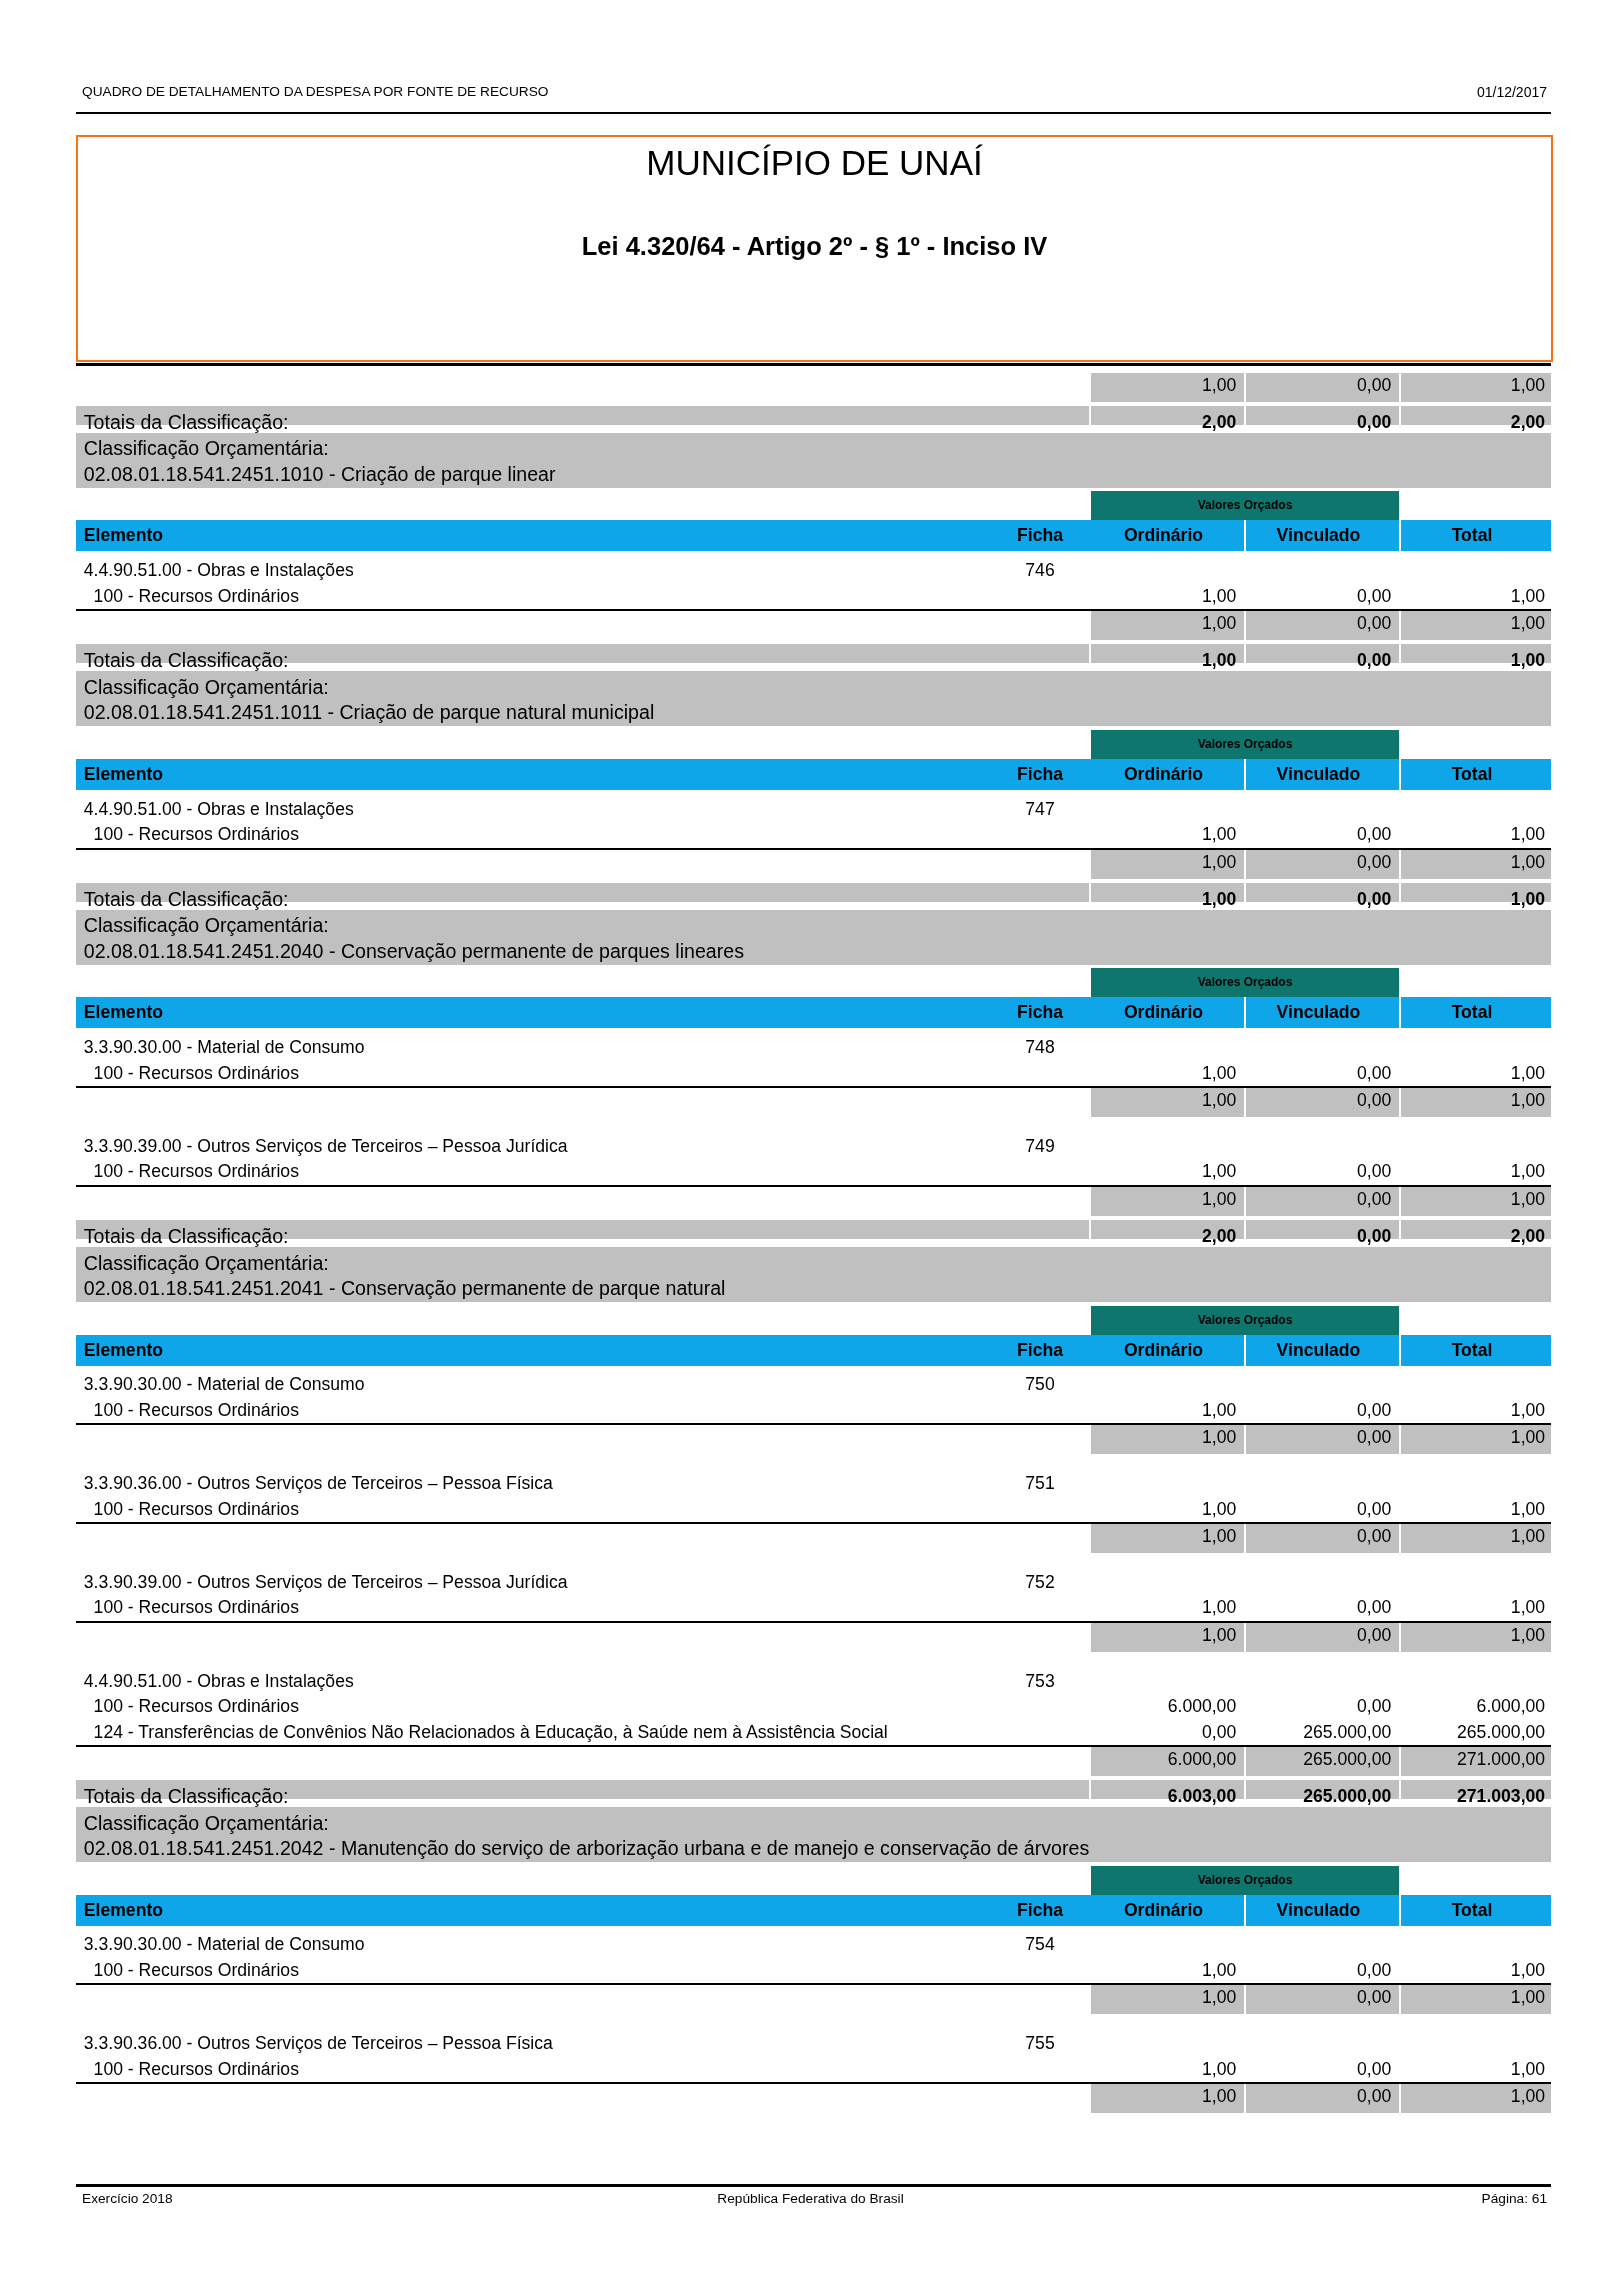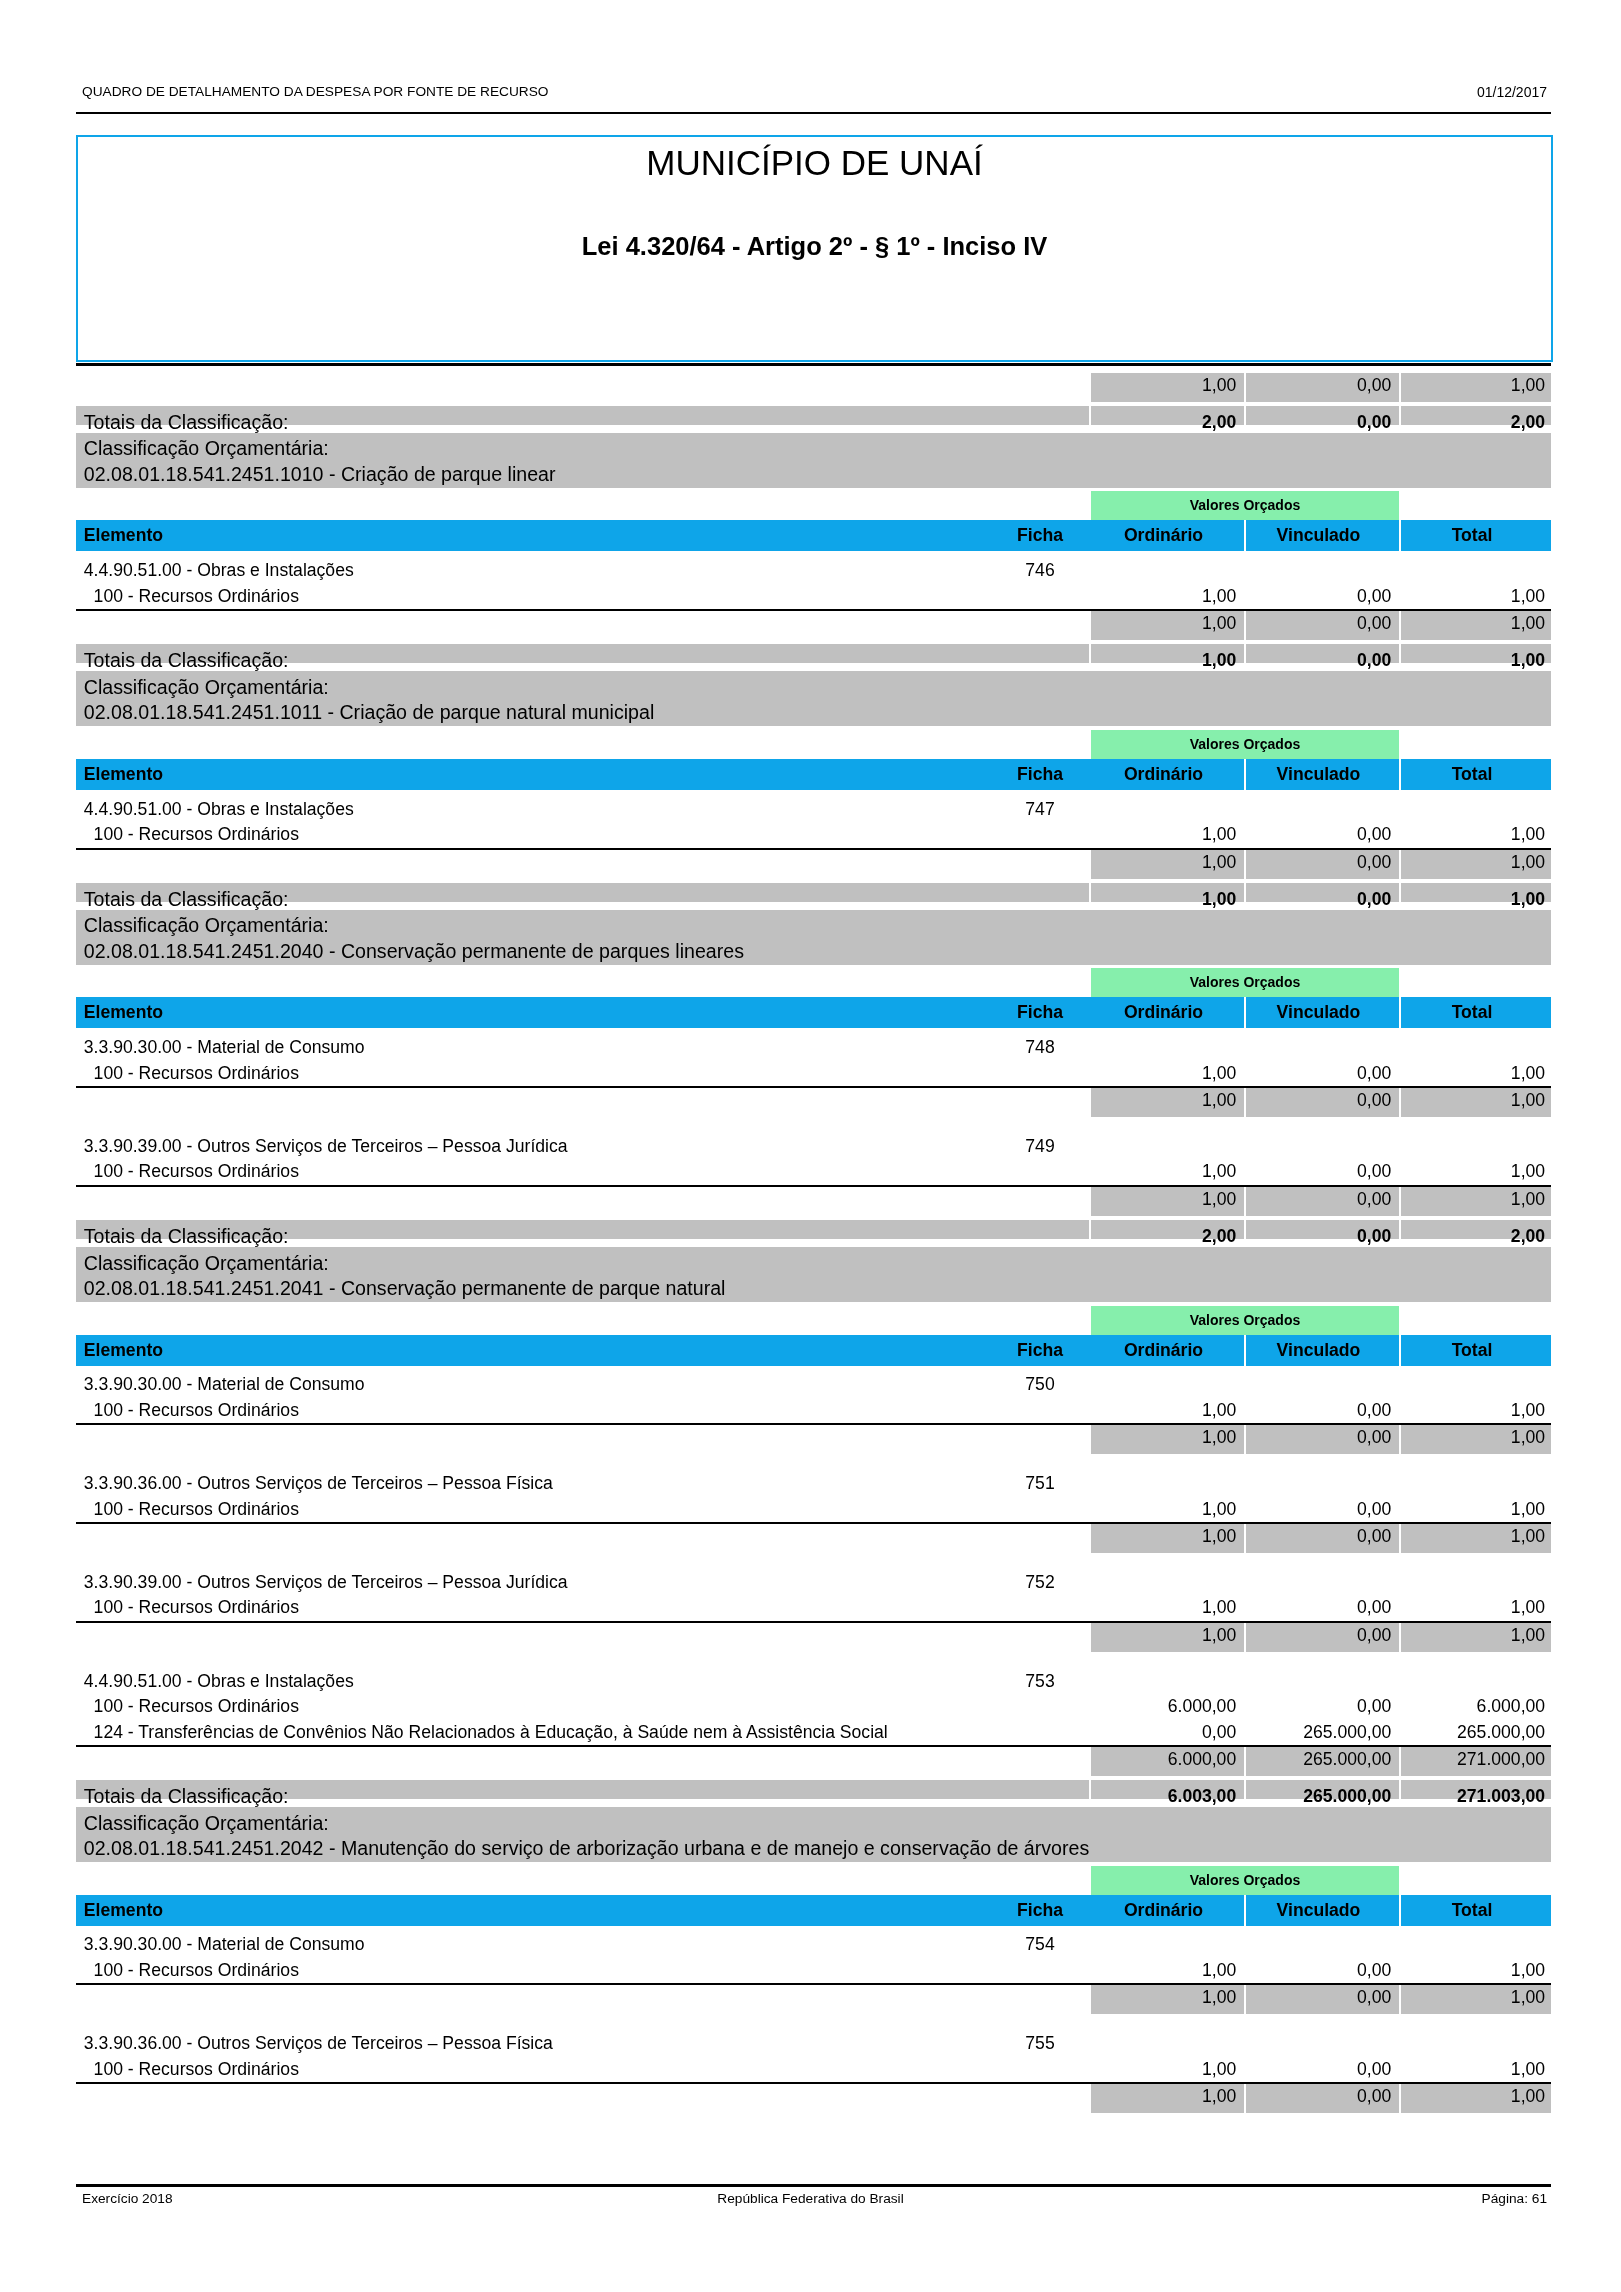--- a/index.html
+++ b/index.html
@@ -1,40 +1,40 @@
 <!DOCTYPE html>
 <html><head>
 <meta charset="utf-8">
 <style>
   html,body{margin:0;padding:0;background:#fff;}
   body{width:1621px;height:2293px;position:relative;font-family:"Liberation Sans",sans-serif;color:#000;overflow:hidden;}
   .hdr-left{position:absolute;left:82px;top:84px;font-size:13.7px;letter-spacing:0;}
   .hdr-right{position:absolute;right:74px;top:84px;font-size:14px;}
   .rule{position:absolute;left:76px;width:1475px;height:2px;background:#000;}
-  .titlebox{position:absolute;left:76px;top:135px;width:1473px;height:223px;border:2px solid #0ea5e9;}
+  .titlebox{position:absolute;left:76px;top:135px;width:1473px;height:223px;border:2px solid #f97316;}
   .t1{position:absolute;left:0;right:0;top:5.9px;text-align:center;font-size:35px;}
   .t2{position:absolute;left:0;right:0;top:94px;text-align:center;font-size:25.5px;font-weight:bold;line-height:31px;}
   .tbl{position:absolute;left:76px;top:369px;width:1475px;}
   .row{position:relative;width:1475px;font-size:17.6px;}
   .cell{position:absolute;top:0;height:100%;box-sizing:border-box;}
   .c-el{left:0;width:913px;padding-left:7.8px;}
   .c-fi{left:913px;width:102px;text-align:center;}
   .c-or{left:1015px;width:153px;text-align:right;padding-right:7.8px;}
   .c-vi{left:1170px;width:153px;text-align:right;padding-right:7.8px;}
   .c-to{left:1325px;width:150px;text-align:right;padding-right:5.9px;}
   .sum .c-or,.sum .c-vi,.sum .c-to{background:#c0c0c0;line-height:25.5px;}
   .sum{height:29px;}
   .topline{border-top:2.9px solid #000;}
   .tot{height:19px;margin-top:3.9px;font-size:19.6px;}
   .tot .bg{position:absolute;left:0;width:1013px;top:0;height:100%;background:#c0c0c0;}
   .tot .lbl{position:absolute;left:7.8px;top:4.9px;}
   .tot .c-or,.tot .c-vi,.tot .c-to{background:#c0c0c0;font-weight:bold;font-size:17.6px;line-height:33px;}
   .cls{height:55px;margin-top:7.8px;background:#c0c0c0;font-size:19.6px;padding:3.9px 7.8px;box-sizing:border-box;line-height:25.5px;}
   .vo{height:29px;margin-top:3.9px;}
-  .vo .lab{position:absolute;left:1015px;width:308px;height:100%;background:#86efac;text-align:center;font-weight:bold;font-size:14px;line-height:29px;}
+  .vo .lab{position:absolute;left:1015px;width:308px;height:100%;background:#0f766e;text-align:center;font-weight:bold;font-size:12px;line-height:29px;}
   .colh{height:31px;font-weight:bold;font-size:17.6px;}
   .colh .cell{background:#0ea5e9;line-height:31px;}
   .colh .c-or,.colh .c-vi,.colh .c-to{text-align:center;padding-right:8px;}
   .el{height:26.5px;margin-top:5.9px;line-height:26.5px;}
   .src{height:25.5px;line-height:25.5px;}
   .src .c-el{padding-left:17.6px;}
   .ftr{position:absolute;top:2191px;font-size:13.7px;}
 </style>
 </head>
 <body>

